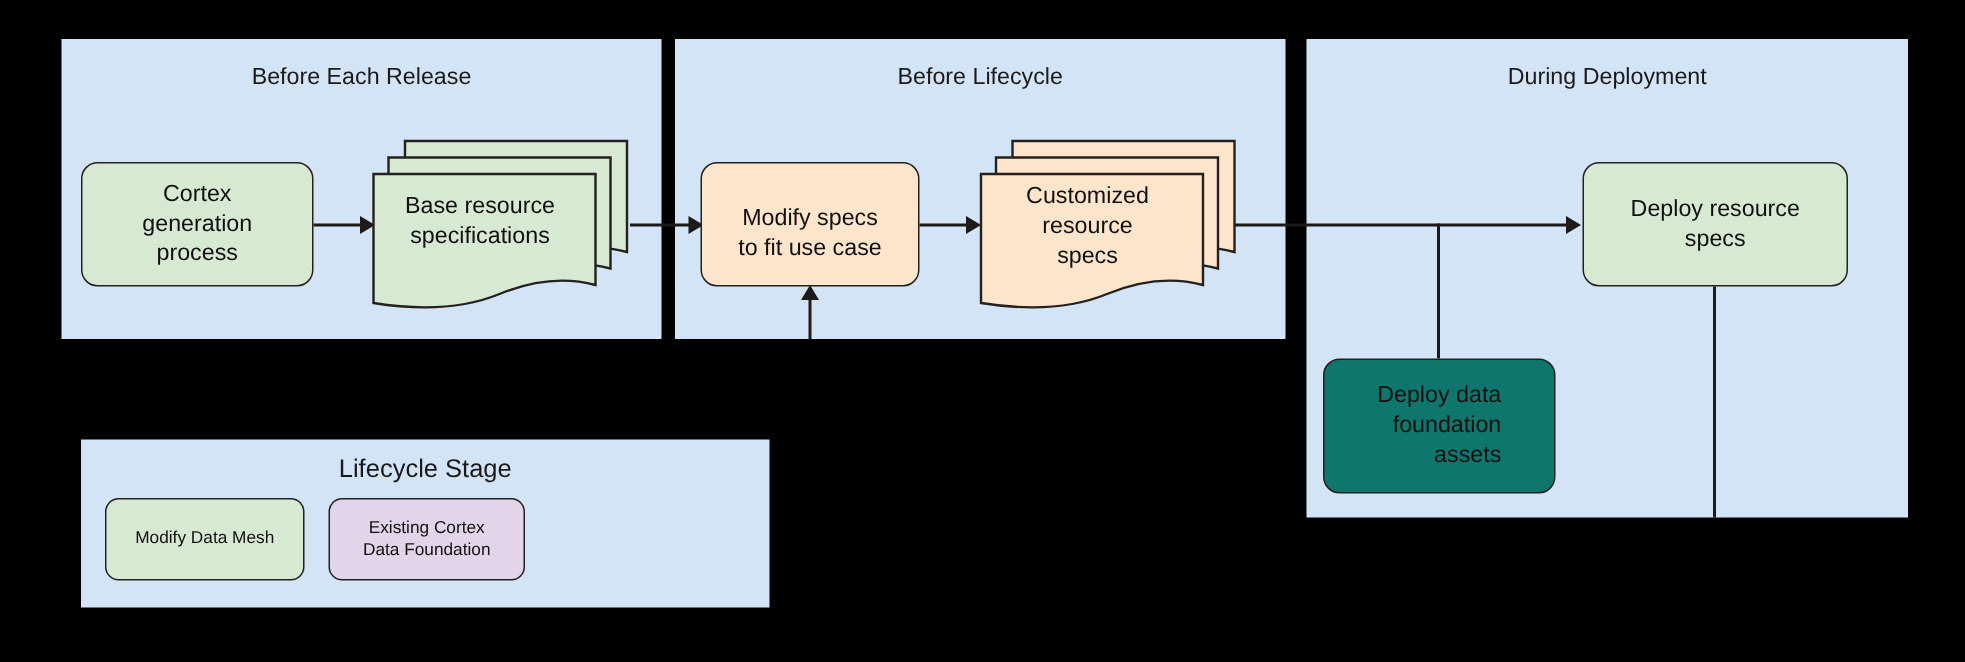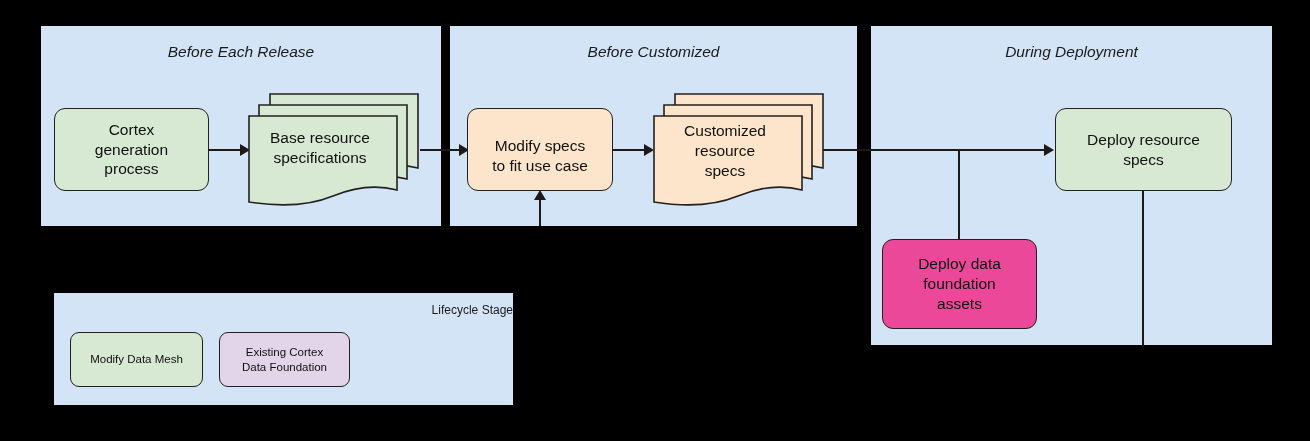--- a/index.html
+++ b/index.html
@@ -1,46 +1,46 @@
 <!DOCTYPE html>
 <html><head>
 <meta charset="utf-8">
 <style>
   html,body{margin:0;padding:0;background:#000;}
   body{width:1310px;height:441px;position:relative;overflow:hidden;
        font-family:"Liberation Sans","DejaVu Sans",sans-serif;color:#000;}
   .stage{position:absolute;left:0;top:0;width:1310px;height:441px;background:#000;}
 
-  .panel{position:absolute;background:#d4e4f7;box-sizing:border-box;font-style:italic;}
+  .panel{position:absolute;background:#d4e4f7;box-sizing:border-box;}
   .panel-title{position:absolute;left:0;right:0;text-align:center;
        font-size:15.5px;color:#1a1a1a;line-height:1.2;}
 
   .node{position:absolute;box-sizing:border-box;border:1.6px solid #24201f;
         border-radius:11px;display:flex;align-items:center;justify-content:center;
         text-align:center;font-size:15.5px;line-height:1.28;color:#10100f;}
   .node.green{background:#d7e8d3;}
   .node.orange{background:#fde5cb;}
-  .node.purple{background:#ec4899;}
+  .node.purple{background:#0f766e;text-align:right;}
 
   .docstack{position:absolute;}
   .docstack svg{display:block;overflow:visible;}
   .docstack .dlabel{position:absolute;left:0;right:0;text-align:center;
         font-size:15.5px;line-height:1.3;color:#10100f;pointer-events:none;}
 
   .edge{position:absolute;background:#1d1a19;}
   .edge.h{height:2px;}
   .edge.v{width:2px;}
   .arrowhead{position:absolute;width:0;height:0;}
   .arrowhead.right{border-top:6.5px solid transparent;border-bottom:6.5px solid transparent;
        border-left:10px solid #1d1a19;}
   .arrowhead.up{border-left:6.5px solid transparent;border-right:6.5px solid transparent;
        border-bottom:10px solid #1d1a19;}
 
   .legend{position:absolute;background:#d4e4f7;box-sizing:border-box;}
-  .legend-title{position:absolute;left:0;right:0;text-align:right;font-size:12px;color:#1a1a1a;}
+  .legend-title{position:absolute;left:0;right:0;text-align:center;font-size:17px;color:#1a1a1a;}
   .legend-item{position:absolute;box-sizing:border-box;border:1.6px solid #24201f;
        border-radius:9px;display:flex;align-items:center;justify-content:center;
        text-align:center;font-size:11.5px;line-height:1.25;color:#10100f;}
 </style>
 </head>
 <body>
 
 <div class="stage">
 
   <div class="panel" style="left:41px;top:26px;width:400px;height:200px;">
@@ -60,21 +60,21 @@
     <svg width="192" height="120" viewBox="0 0 192 120">
       <path d="M22,6 H170 V80 Q140,72 106,86 Q72,100 22,92 Z" fill="#d7e8d3" stroke="#24201f" stroke-width="1.6"></path>
       <path d="M11,17 H159 V91 Q129,83 95,97 Q61,111 11,103 Z" fill="#d7e8d3" stroke="#24201f" stroke-width="1.6"></path>
       <path d="M1,28 H149 V102 Q119,94 85,108 Q51,122 1,114 Z" fill="#d7e8d3" stroke="#24201f" stroke-width="1.6"></path>
     </svg>
     <div class="dlabel" style="top:40px;white-space:pre-line;left:-4px;width:152px;">Base resource
 specifications</div>
   </div>
 
   <div class="panel" style="left:450px;top:26px;width:407px;height:200px;">
-    <div class="panel-title" style="top:17px;">Before Customized</div>
+    <div class="panel-title" style="top:17px;">Before Lifecycle</div>
   </div>
 
   <div class="edge h" style="left:420px;top:149px;width:41px;"></div>
   <div class="arrowhead right" style="left:459px;top:143.5px;"></div>
 
   <div class="node orange" style="left:467px;top:108px;width:146px;height:83px;">
     <span style="white-space:pre-line;margin-top:12px;">Modify specs
 to fit use case</span>
   </div>
 

